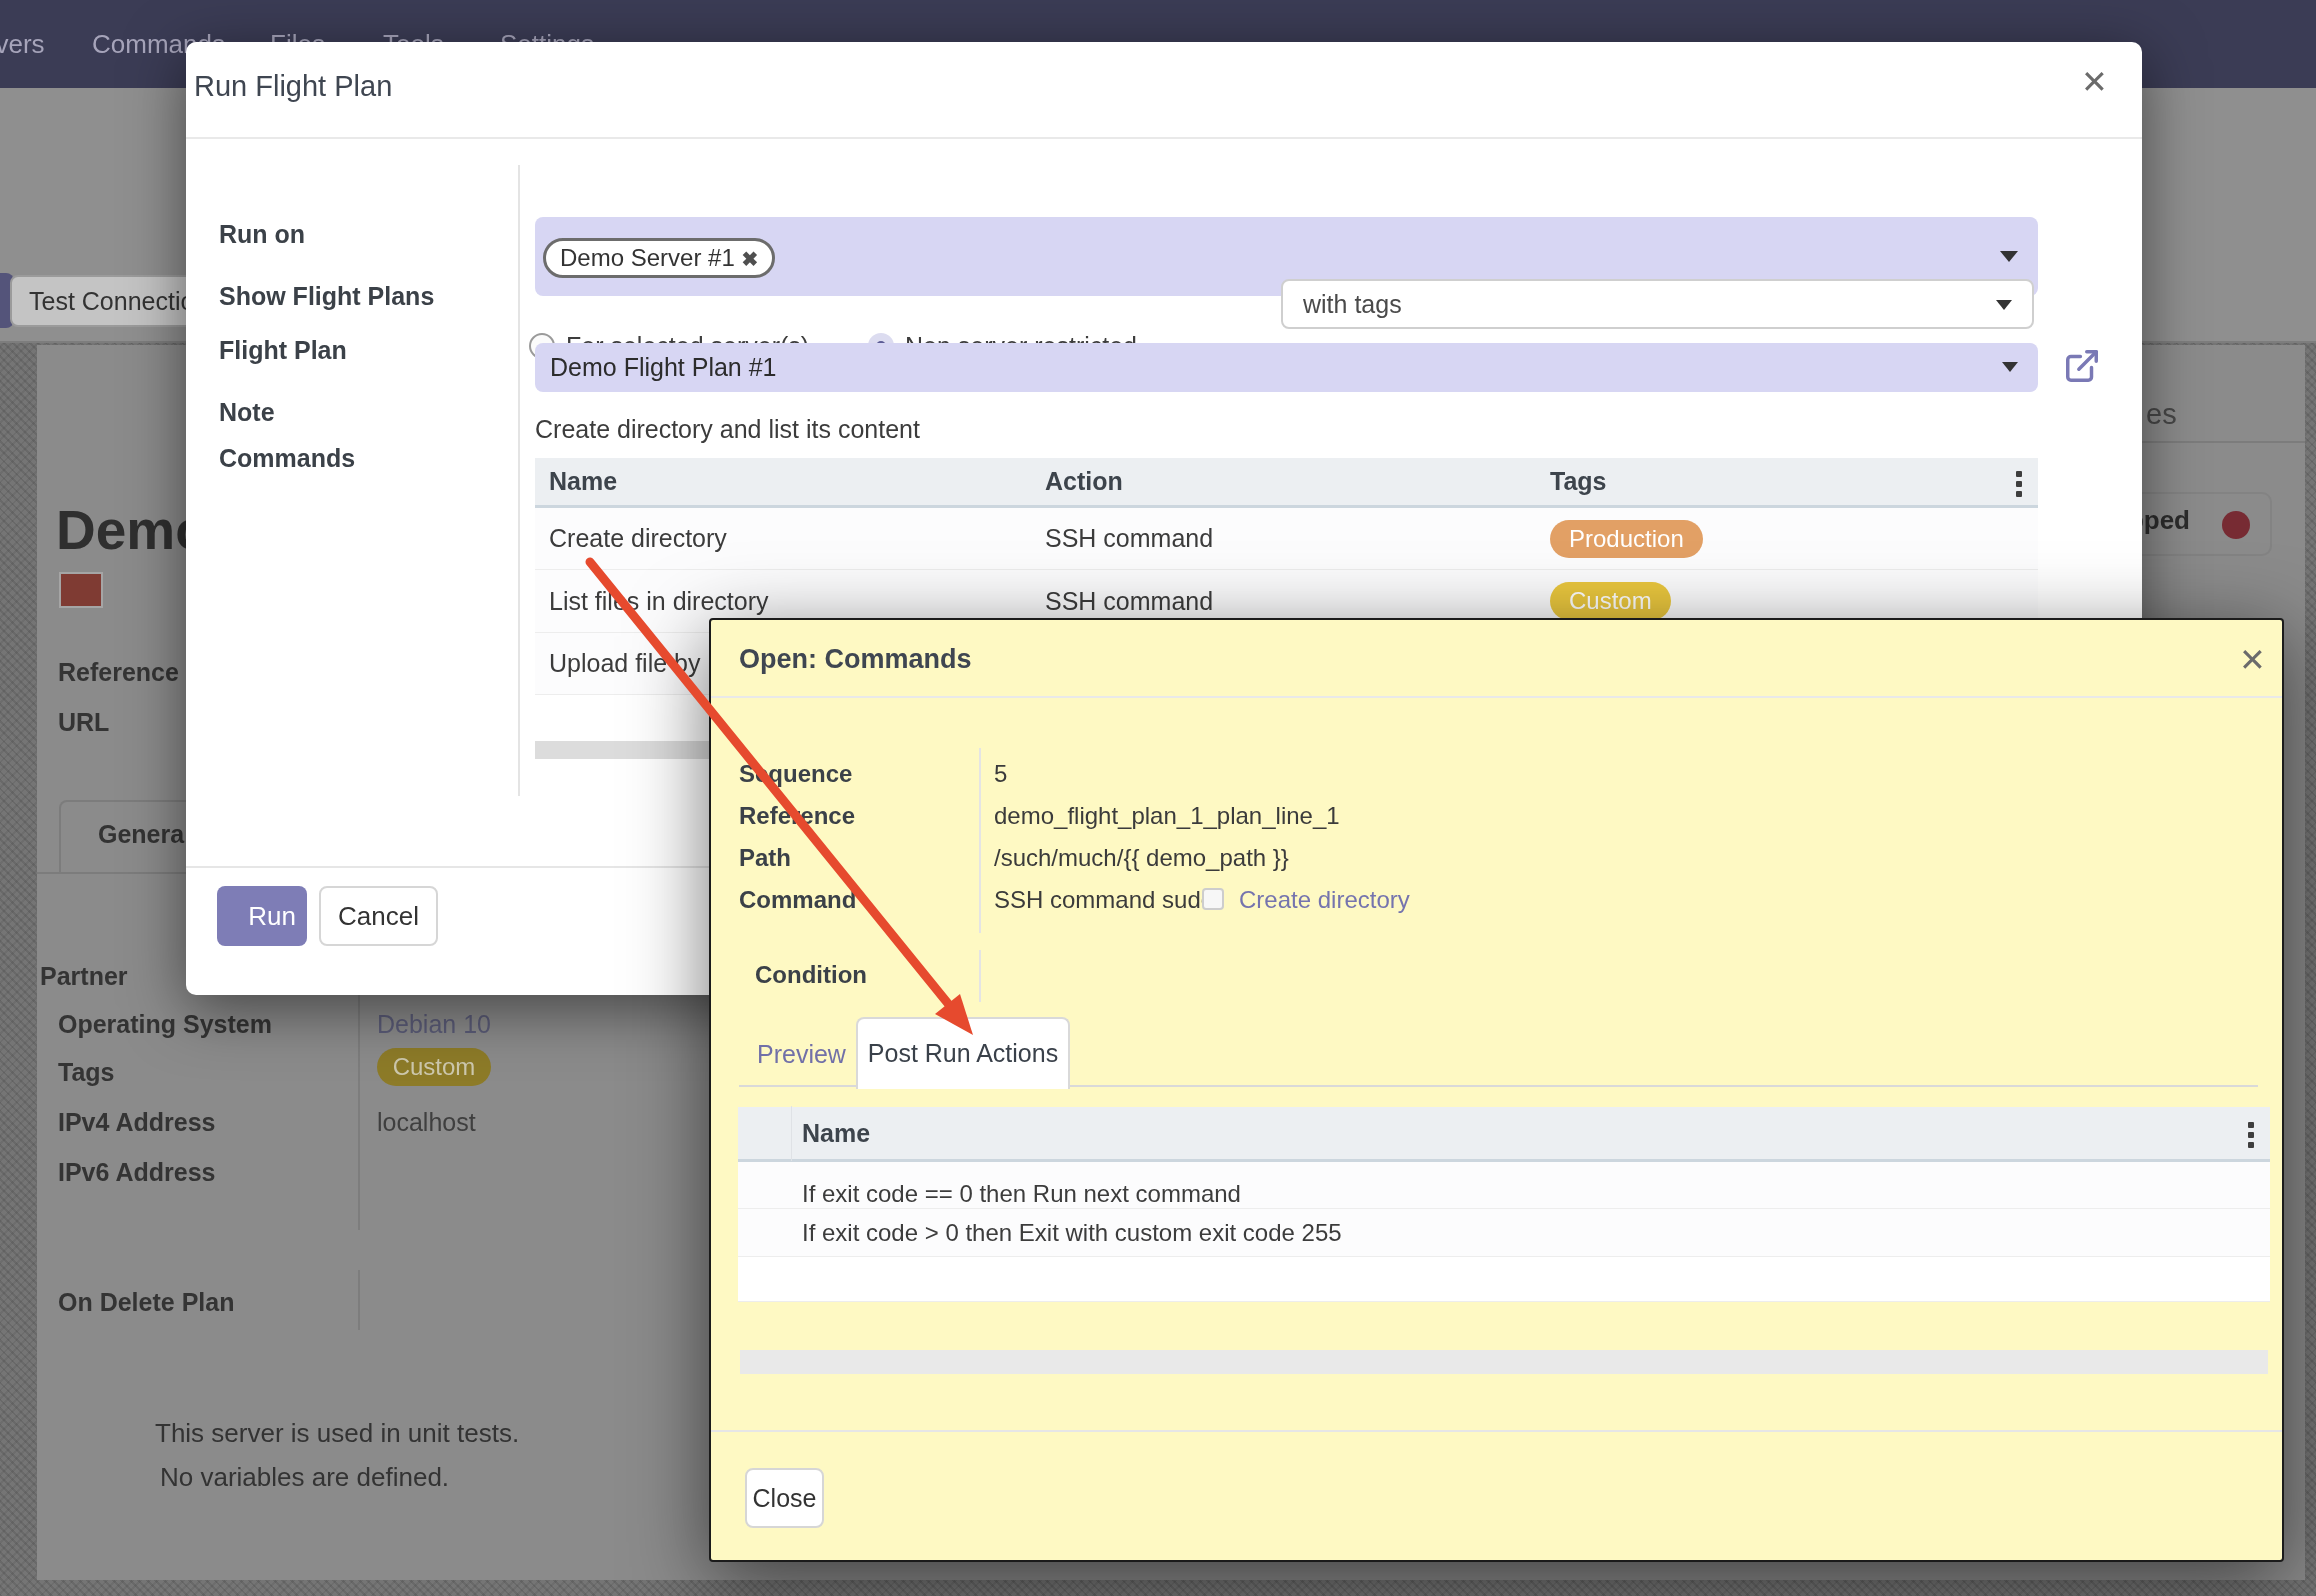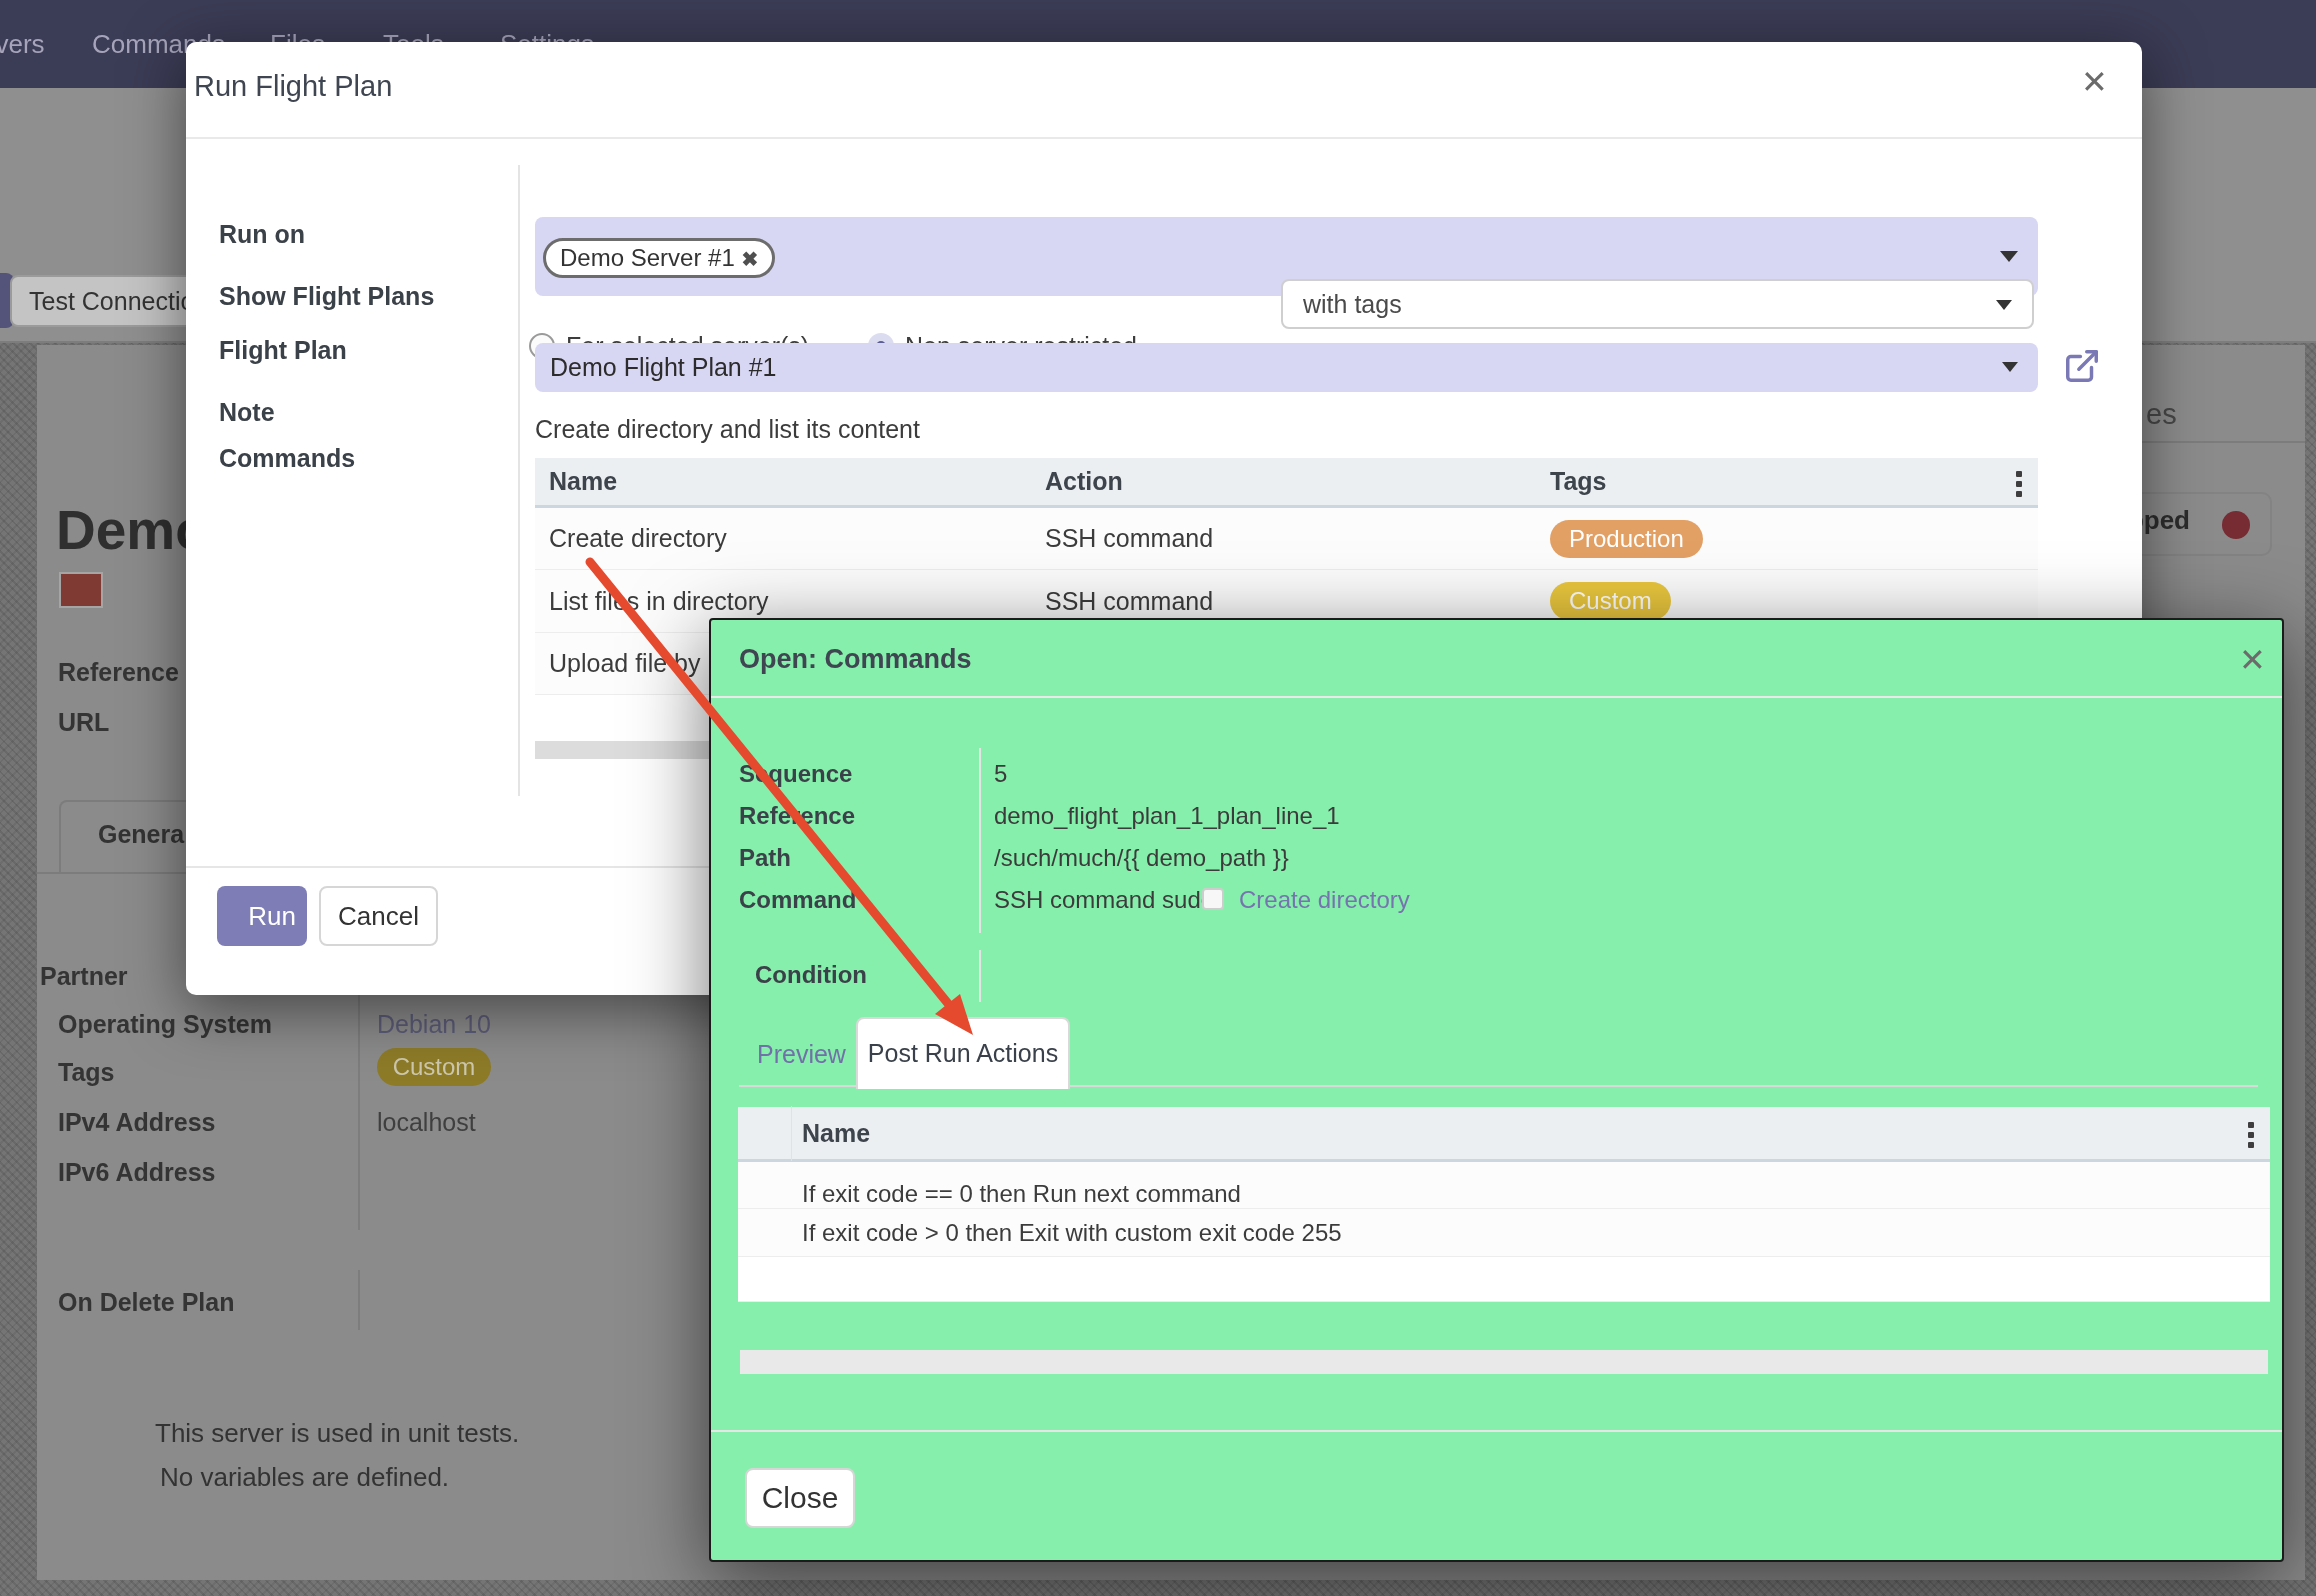--- a/index.html
+++ b/index.html
@@ -58,21 +58,21 @@
   .sel-white { background:#fff; border:2px solid #cfcfcf; border-radius:8px; color:#4a4a4a; font-size:25px; }
   .tbl-header { background:#eceff2; border-bottom:3px solid #ccd6de; font-weight:bold; color:#3d444c; font-size:25px; }
   .tbl-row { background:#fcfcfd; border-bottom:1px solid #ededed; color:#3c3c3c; font-size:25px; }
   .badge { display:inline-block; color:#fff; font-size:24px; padding:5px 19px; border-radius:20px; }
   .kebab { display:flex; flex-direction:column; gap:4px; cursor:pointer; }
   .kebab i { width:6px; height:6px; background:#3e3e3e; border-radius:1px; }
   .btn { border-radius:8px; font-size:26px; text-align:center; cursor:pointer; }
   .btn-primary { background:var(--accent); color:#fff; border:none; }
   .btn-default { background:#fff; color:#333; border:2px solid #d6d6d6; }
   
-  #modal2 { left:709px; top:618px; width:1575px; height:944px; background:#86efac; border:2px solid #1b1b1b;
+  #modal2 { left:709px; top:618px; width:1575px; height:944px; background:#fef9c3; border:2px solid #1b1b1b;
     border-radius:4px; box-shadow:0 18px 80px rgba(0,0,0,.55); z-index:20; }
   #m2-header-line { left:0; top:76px; width:1571px; height:2px; background:#e9e9e9; }
   .m2-vsep { left:268px; width:2px; background:#e4e4e4; }
   .m2-value { color:#3b3b3b; font-size:24px; white-space:nowrap; }
   #m2-checkbox { left:491px; top:268px; width:22px; height:22px; border:2px solid #cdcdcd; border-radius:4px; background:#f7f7f7; }
   .linktext { color:var(--link); font-size:24px; cursor:pointer; }
   #tab-preview { left:46px; top:420px; font-size:25px; color:#7170a8; cursor:pointer; }
   #tab-active { left:145px; top:397px; width:214px; height:72px; background:#fff; border:2px solid #d9d9d9; border-bottom:none;
     border-radius:8px 8px 0 0; z-index:3; text-align:center; line-height:68px; font-size:25px; color:#3a414a; cursor:pointer; }
   #tab-line { left:28px; top:465px; width:1519px; height:2px; background:#d9d9d9; z-index:2; }
@@ -246,19 +246,19 @@
     </div>
     <div class="tbl-row" style="display:flex;height:48px;align-items:center;font-size:24px;">
       <div style="width:54px;"></div>
       <div style="padding-left:10px;">If exit code &gt; 0 then Exit with custom exit code 255</div>
     </div>
     <div style="height:45px;border-bottom:1px solid #ededed;background:#fff;"></div>
   </div>
   <div class="abs" id="m2-strip"></div>
 
   <div class="abs" id="m2-footer-line"></div>
-  <div class="abs btn btn-default" style="left:34px;top:848px;width:110px;height:60px;line-height:56px;font-size:30px;">Close</div>
+  <div class="abs btn btn-default" style="left:34px;top:848px;width:79px;height:60px;line-height:56px;font-size:25px;">Close</div>
 </div>
 
 <svg class="abs" id="arrow-svg">
   <line x1="590" y1="562" x2="950" y2="1006" style="stroke:var(--arrow);" stroke-width="9" stroke-linecap="round"></line>
   <polygon points="973,1035 935,1014 960,994" style="fill:var(--arrow);"></polygon>
 </svg>
 
 </body></html>

